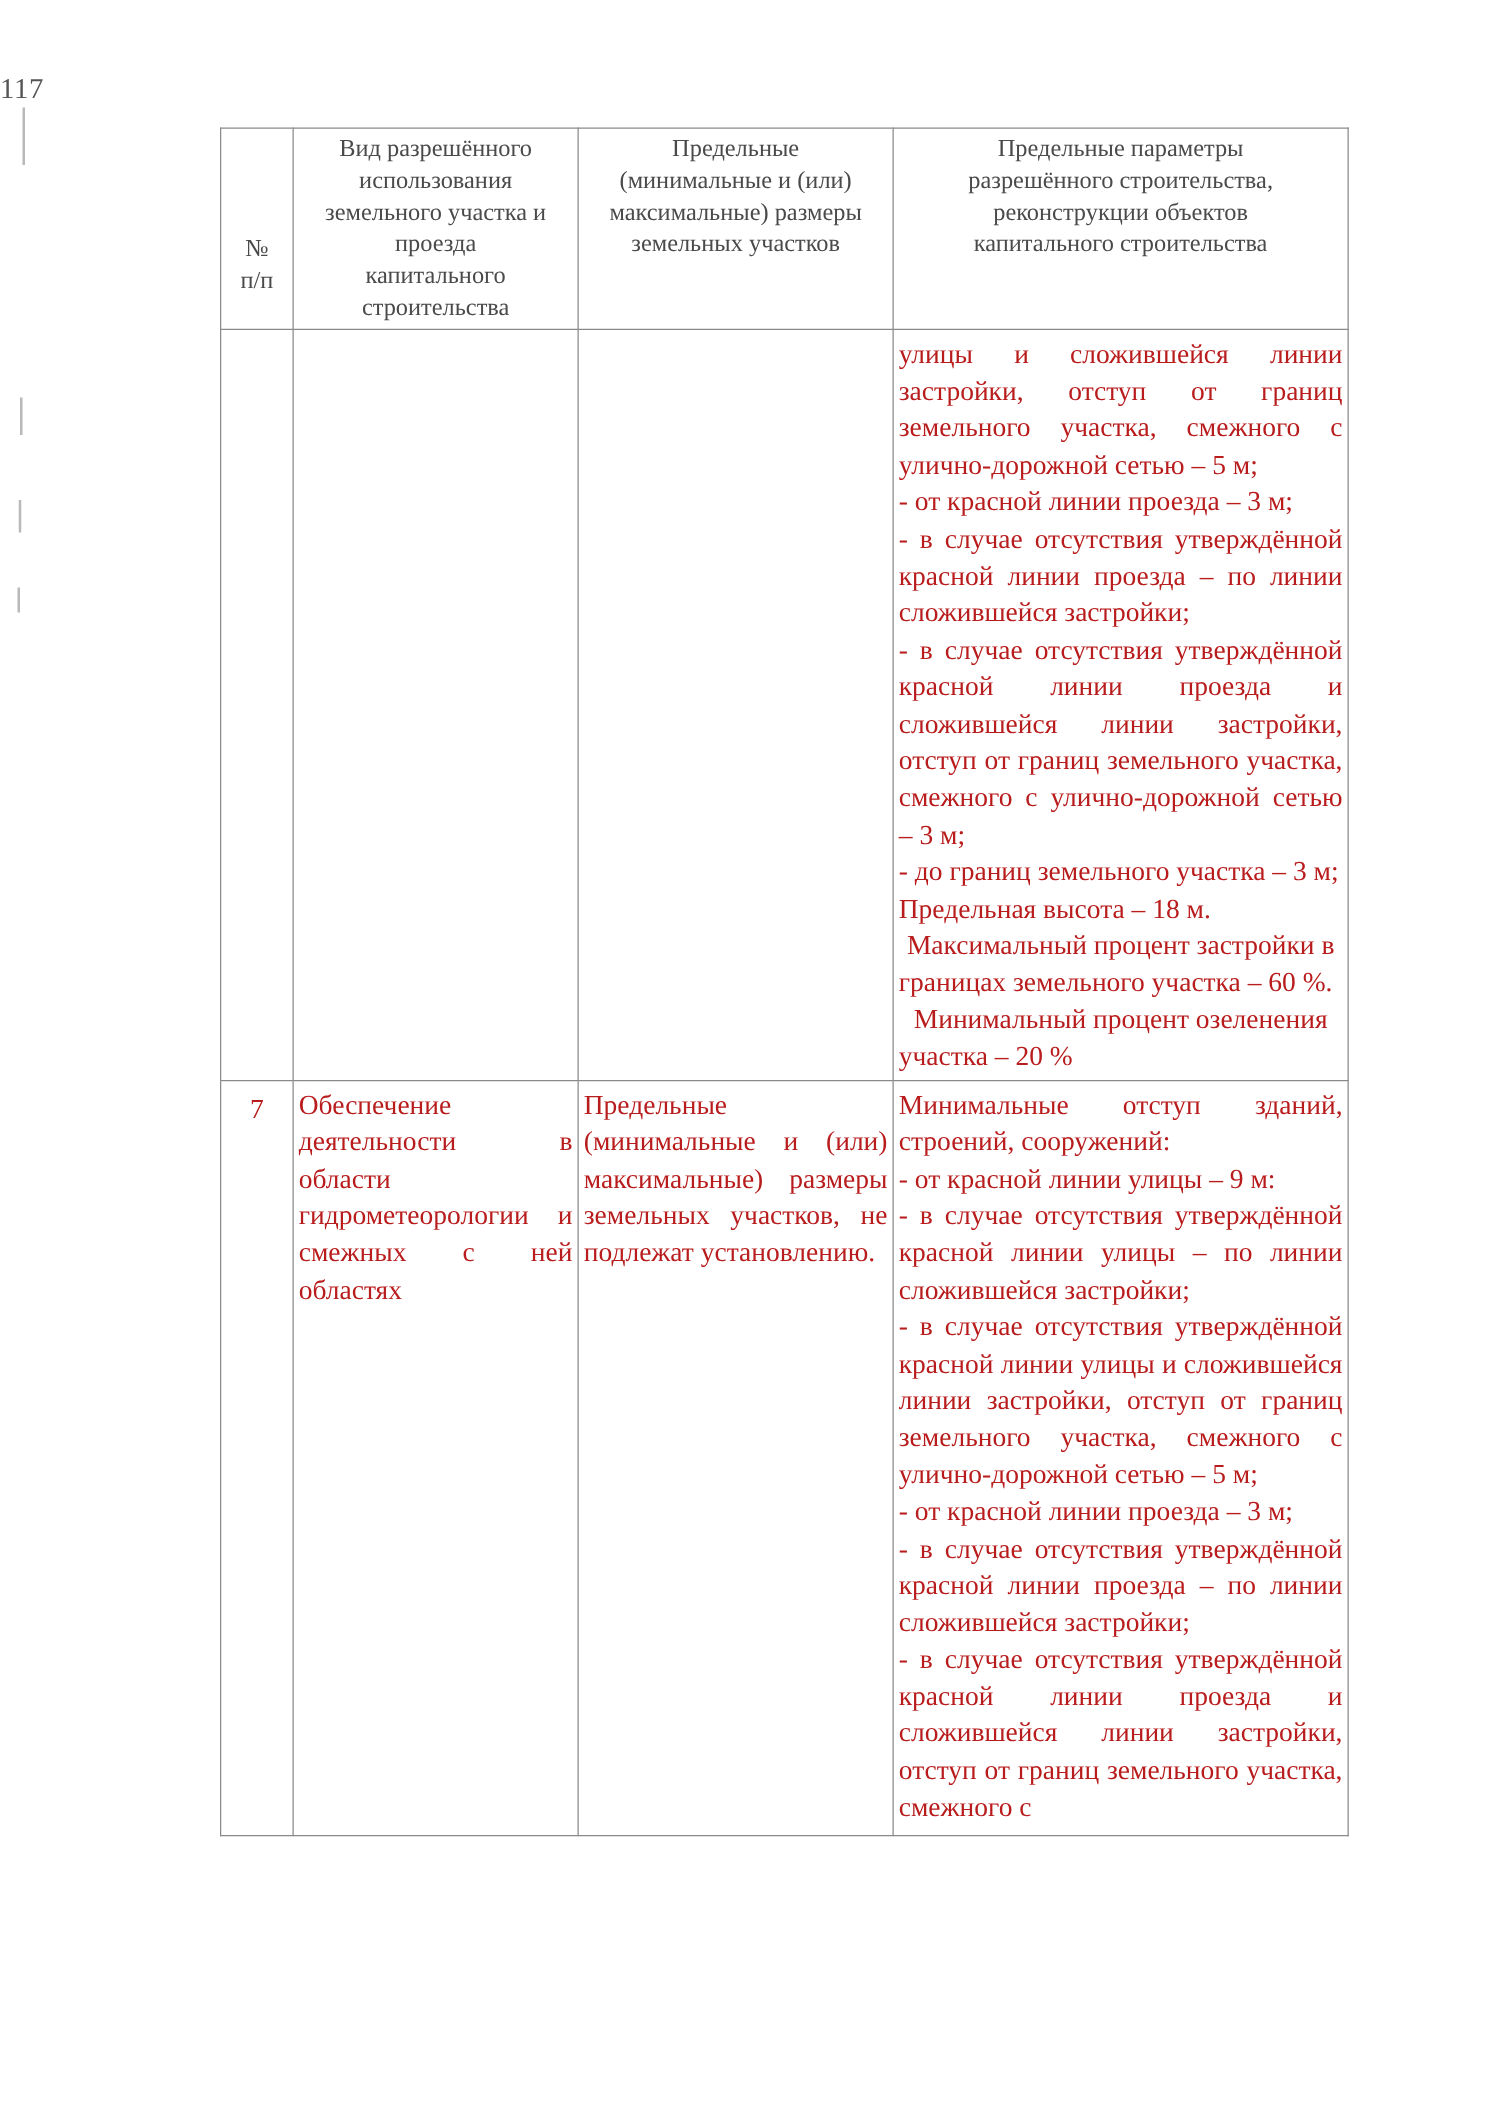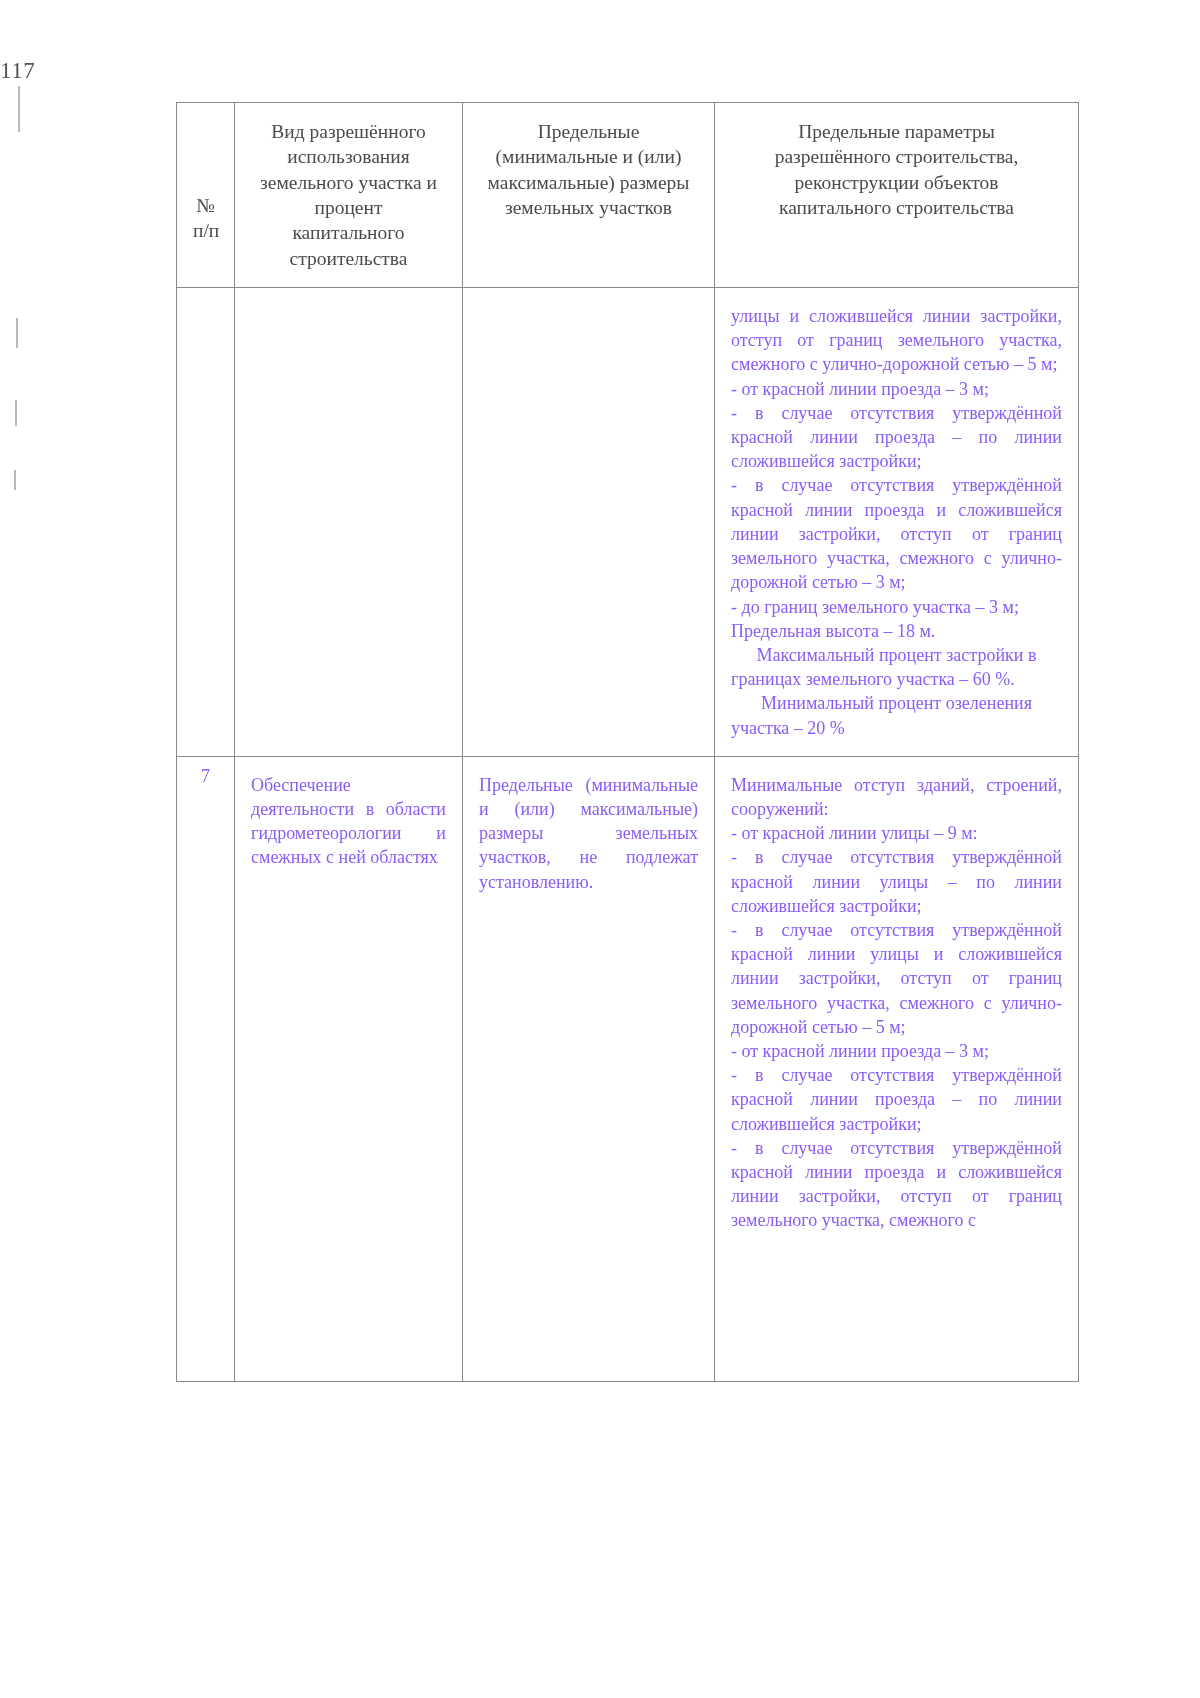--- a/index.html
+++ b/index.html
@@ -46,21 +46,21 @@
   }
 
   table.zoning {
     border-collapse: collapse;
     width: 902px;
     table-layout: fixed;
   }
   table.zoning td, table.zoning th {
     border: 1px solid #8a8a8a;
     vertical-align: top;
-    padding: 16px;
+    padding: 4px;
     font-weight: normal;
   }
 
   col.c-num   { width: 58px; }
   col.c-kind  { width: 228px; }
   col.c-size  { width: 252px; }
   col.c-param { width: 364px; }
 
   
   .hd {
@@ -71,23 +71,23 @@
     padding: 8px 10px 12px 10px;
   }
   .hd.num {
     vertical-align: middle;
     padding-top: 62px;
   }
   .hd-line { display: block; white-space: nowrap; }
 
   
   .cell {
-    font-size: 18px;
+    font-size: 22px;
     line-height: 1.345;
-    color: #8b5cf6;
+    color: #b91c1c;
     padding: 6px 12px 6px 11px;
   }
   .cell.just { text-align: justify; text-align-last: left; }
   .cell.numcol { text-align: center; padding-top: 7px; }
 
   .cell p {
     margin: 0;
     text-align: justify;
     text-align-last: left;
   }
@@ -120,21 +120,21 @@
     <thead>
       <tr>
         <th class="hd num">
           <span class="hd-line">№</span>
           <span class="hd-line">п/п</span>
         </th>
         <th class="hd">
           <span class="hd-line">Вид разрешённого</span>
           <span class="hd-line">использования</span>
           <span class="hd-line">земельного участка и</span>
-          <span class="hd-line">процент</span>
+          <span class="hd-line">проезда</span>
           <span class="hd-line">капитального</span>
           <span class="hd-line">строительства</span>
         </th>
         <th class="hd">
           <span class="hd-line">Предельные</span>
           <span class="hd-line">(минимальные и (или)</span>
           <span class="hd-line">максимальные) размеры</span>
           <span class="hd-line">земельных участков</span>
         </th>
         <th class="hd">

